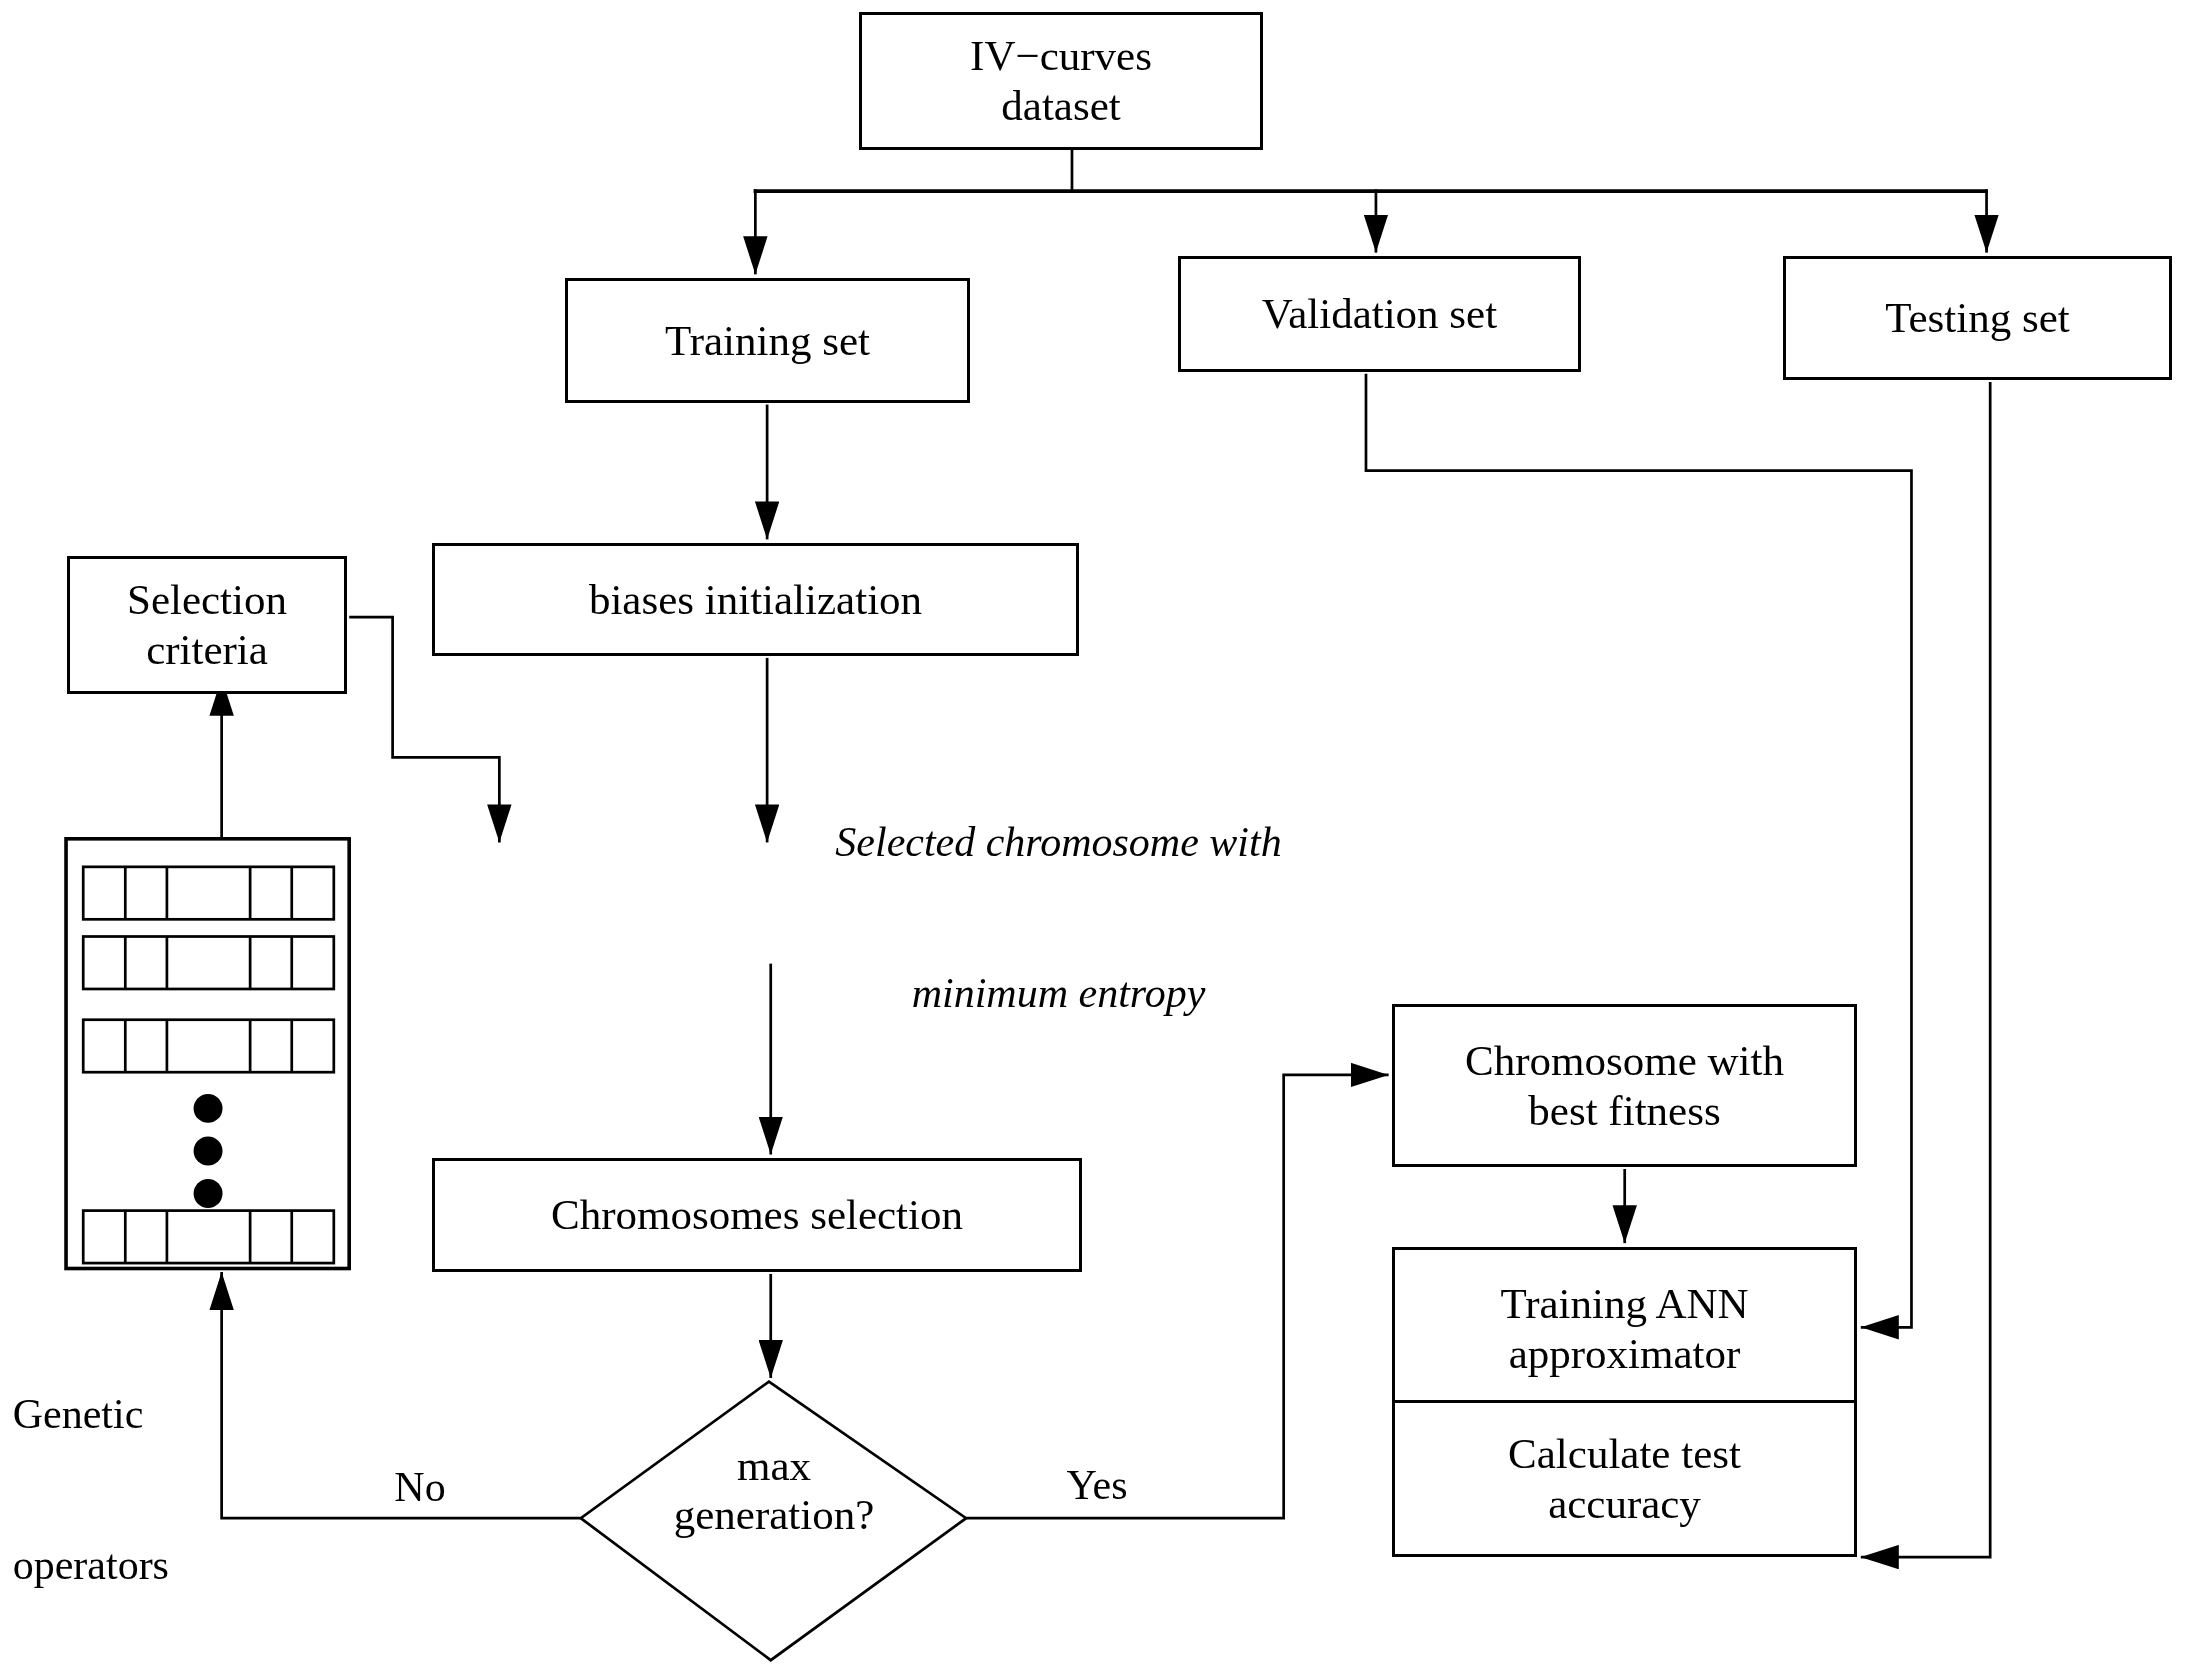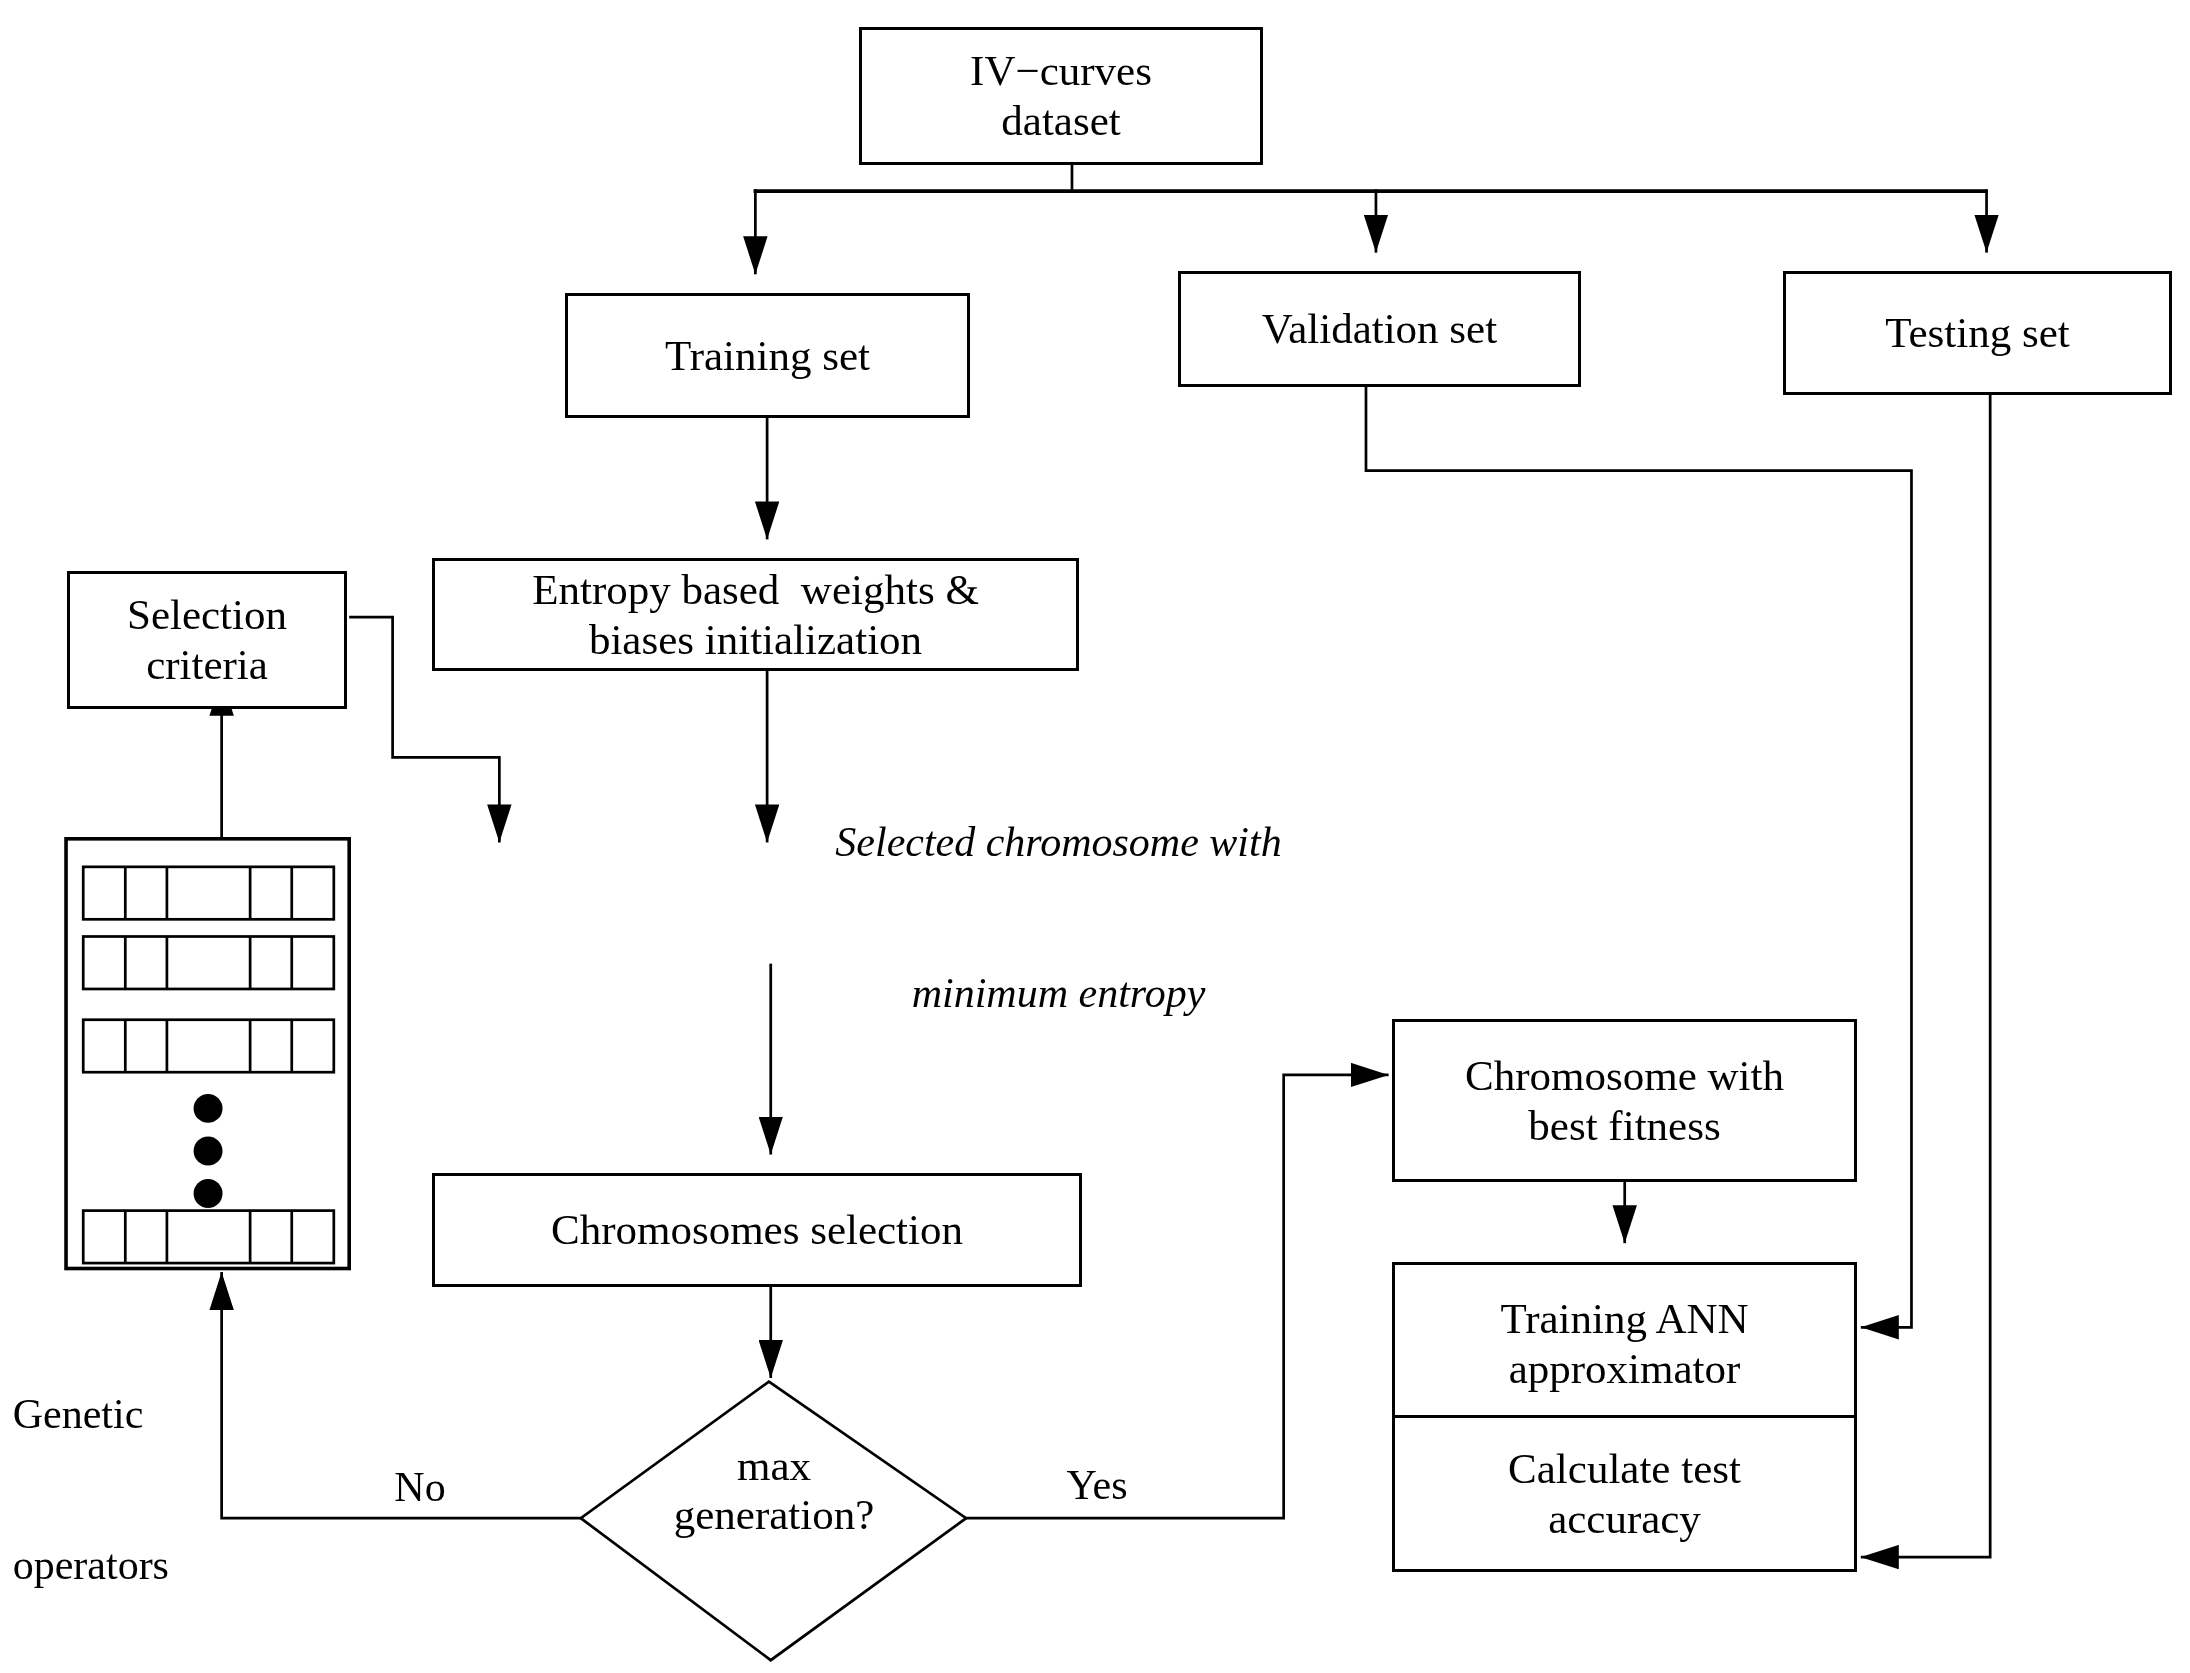--- a/index.html
+++ b/index.html
@@ -17,21 +17,20 @@
     box-sizing:border-box;
     border:3.6px solid #000;
     background:#fff;
     display:flex;
     flex-direction:column;
     align-items:center;
     justify-content:center;
     text-align:center;
     font-size:43px;
     line-height:1.16;
-    margin-top:15px;
   }
   .node .ln{white-space:pre;}
   .flabel{
     position:absolute;
     font-size:42px;
     line-height:1.2;
     white-space:pre;
   }
   .flabel.center{text-align:center;}
   .diamond-label{
@@ -134,21 +133,20 @@
   <div class="node" style="left:1783px;top:256px;width:389px;height:124px;">
     <div class="ln">Testing set</div>
   </div>
 
   <div class="node" style="left:67px;top:556px;width:280px;height:138px;">
     <div class="ln">Selection</div>
     <div class="ln">criteria</div>
   </div>
 
   <div class="node" style="left:432px;top:543px;width:647px;height:113px;">
-    <div class="ln">Entropy based  weights &amp;</div>
     <div class="ln">biases initialization</div>
   </div>
 
 
   <div class="node" style="left:432px;top:1158px;width:650px;height:114px;">
     <div class="ln">Chromosomes selection</div>
   </div>
 
   <div class="node" style="left:1392px;top:1004px;width:465px;height:163px;">
     <div class="ln">Chromosome with</div>

